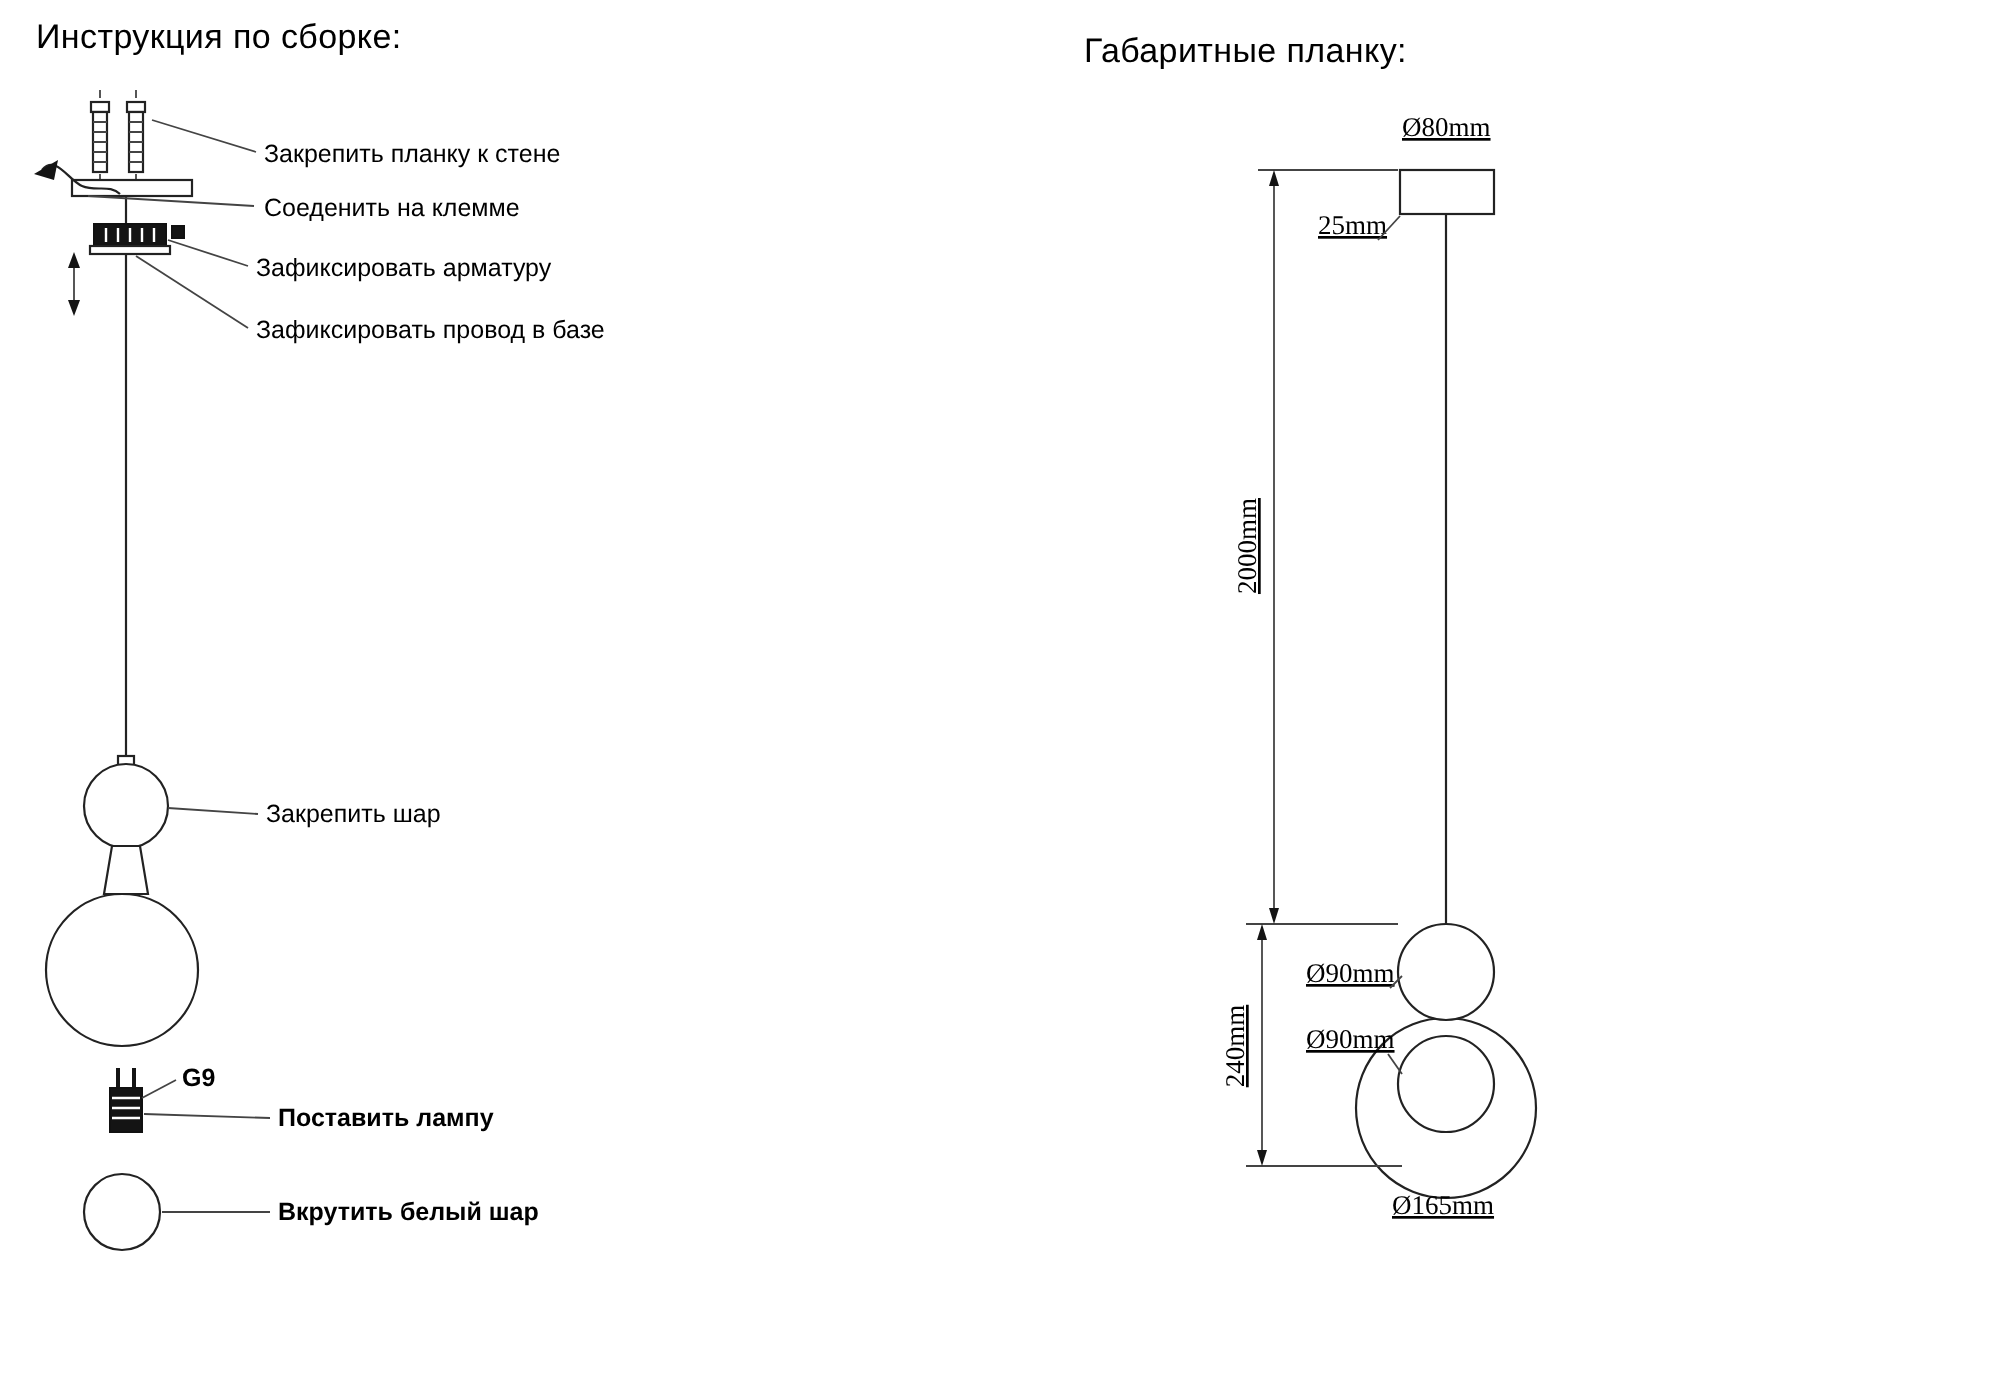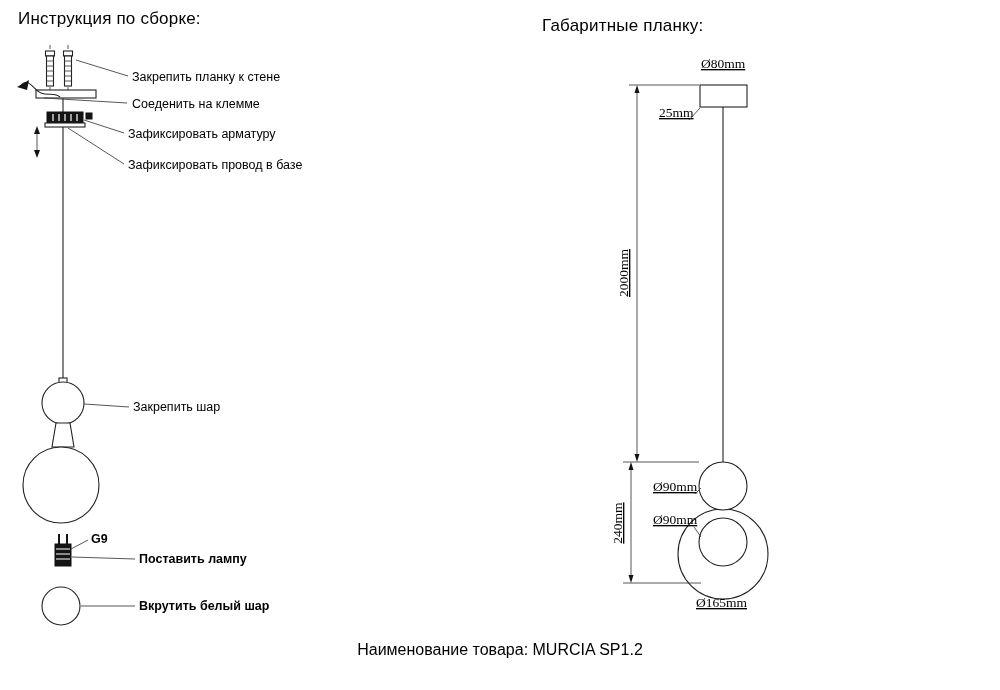--- a/index.html
+++ b/index.html
@@ -148,14 +148,13 @@
 
       <g>
         <text class="dim" x="653" y="524" text-decoration="underline">Ø90mm</text>
         <line class="thin" x1="694" y1="527" x2="701" y2="537"></line>
       </g>
 
       <text class="dim" x="696" y="607" text-decoration="underline">Ø165mm</text>
     </g>
   </svg>
 
-  <div class="footer">Наименование товара: MURCIA SP1.2</div>
 </div>
 
 </body></html>

